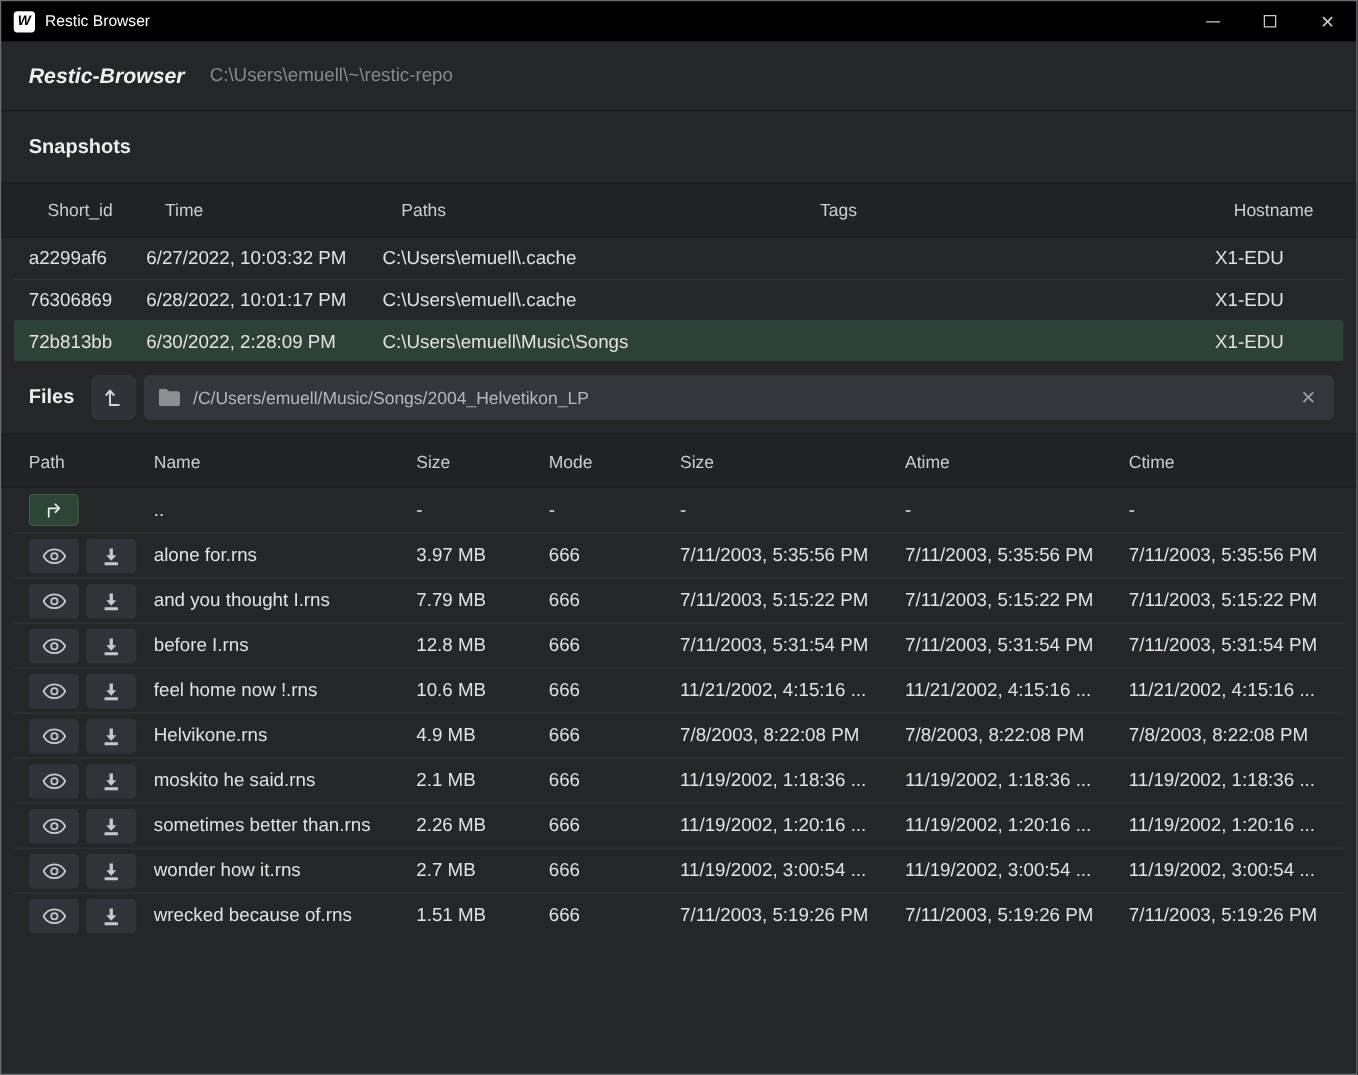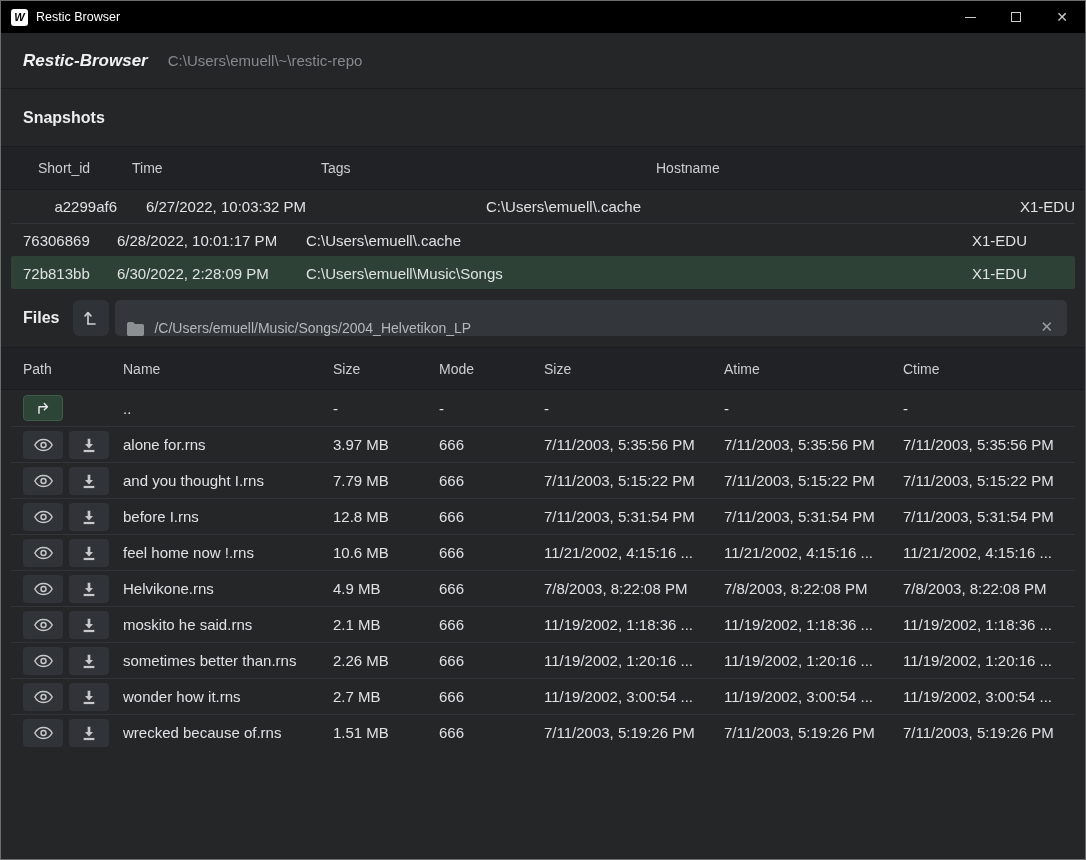--- a/index.html
+++ b/index.html
@@ -65,37 +65,37 @@
     border-top:1px solid #1a1c1e; border-bottom:1px solid #1a1c1e;
     padding:0 25px;
   }
   .snap-header-band .grid-snap { height:100%; }
   .col-label { color:#cbced1; font-size:14px; }
   .snap-rows { padding:0 10px; }
   .snap-row {
     height:33px; font-size:15px; color:#dfe1e3;
     border-top:1px solid #303337; cursor:pointer;
   }
-  .snap-row:first-child { border-top:none;text-align:right; }
+  .snap-row:first-child { border-top:none; }
   .snap-row.selected { background:#2d4136; border-radius:2px; border-top-color:transparent; }
 
   
   .files-bar {
     height:58px; display:flex; align-items:center;
     padding:0 18px 0 22px;
   }
   .files-heading { font-size:16px; font-weight:bold; color:#eceded; margin-right:14px; }
   .up-btn {
     width:36px; height:36px; background:#2f3337; border:none; border-radius:6px;
     display:flex; align-items:center; justify-content:center;
     margin-right:6px; cursor:pointer; flex:none;
   }
   .path-bar {
     flex:1; height:36px; background:#33373b; border-radius:5px;
-    display:flex; align-items:flex-end; padding:0 12px;
+    display:flex; align-items:center; padding:0 12px;
   }
   .folder-ic { flex:none; margin-right:10px; display:flex; }
   .path-text { flex:1; color:#b5b8bb; font-size:14px; white-space:nowrap; overflow:hidden; }
   .clear-x { color:#9da0a3; font-size:15px; cursor:pointer; padding:0 2px; }
 
   
   .grid-files {
     display:grid;
     grid-template-columns:100px 210px 106px 105px 180px 179px 1fr;
     align-items:center; padding-left:12px;
@@ -146,20 +146,21 @@
     <div class="app-name">Restic-Browser</div>
     <div class="repo-path">C:\Users\emuell\~\restic-repo</div>
   </div>
 
   <div class="snap-heading">Snapshots</div>
 
   <div class="snap-header-band">
     <div class="grid-snap">
       <span class="col-label">Short_id</span>
       <span class="col-label">Time</span>
+      <span class="col-label">Paths</span>
       <span class="col-label">Tags</span>
       <span class="col-label">Hostname</span>
     </div>
   </div>
 
   <div class="snap-rows" id="snap-rows">
     <div class="snap-row grid-snap">
       <span>a2299af6</span>
       <span>6/27/2022, 10:03:32 PM</span>
       <span>C:\Users\emuell\.cache</span>

